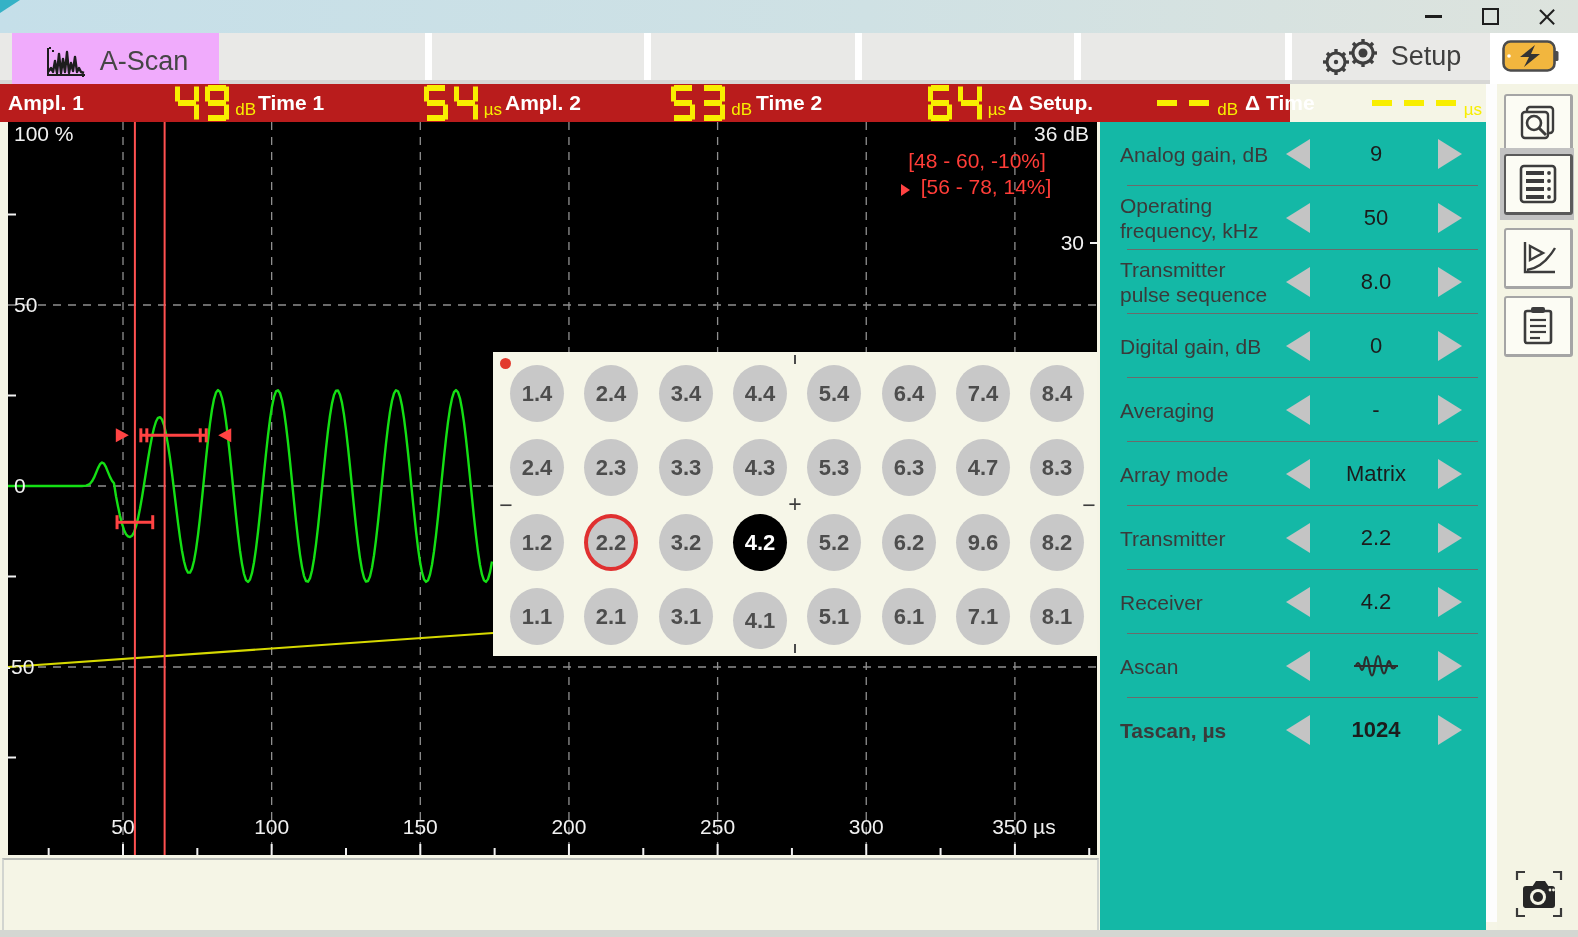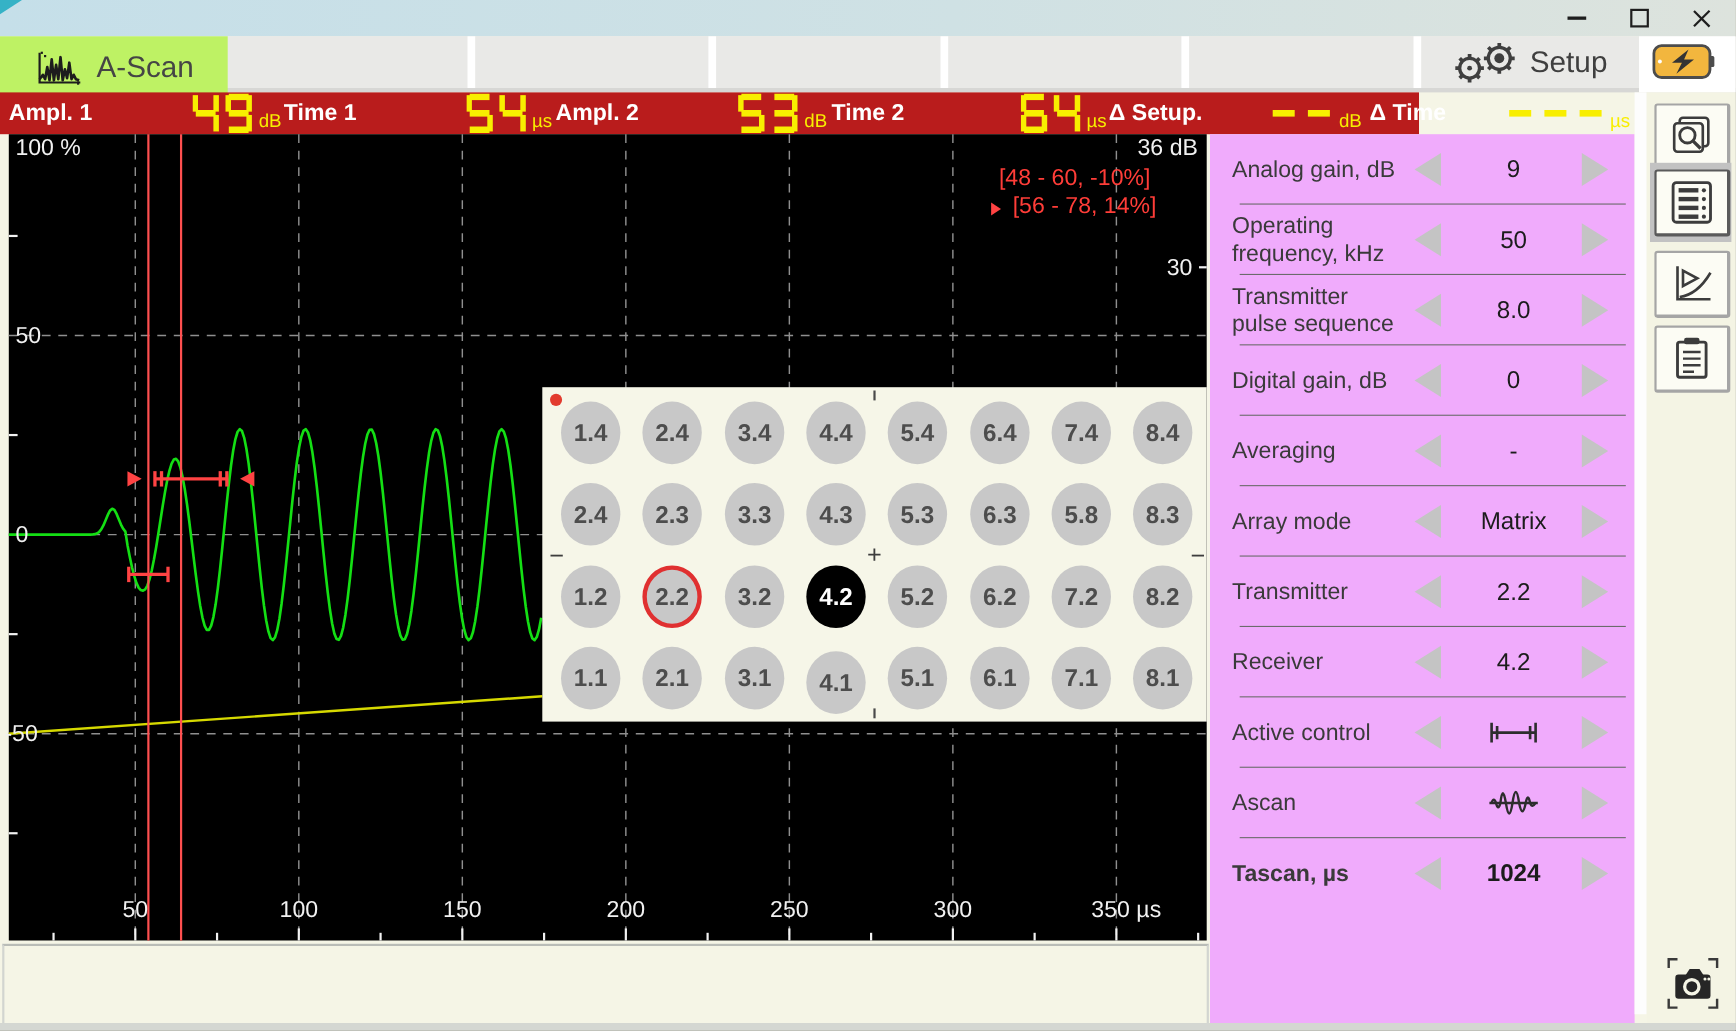--- a/index.html
+++ b/index.html
@@ -16,21 +16,21 @@
   #btn-min{left:1418px;} #btn-max{left:1475px;} #btn-close{left:1532px;}
   .minbar{width:17px;height:2.5px;background:#1e1e1e;}
   .maxbox{width:13px;height:13px;border:2px solid #1e1e1e;}
   .xwrap{position:relative;width:18px;height:18px;}
   .xwrap i{position:absolute;left:8px;top:-1px;width:2.4px;height:20px;background:#1e1e1e;}
   .xwrap i:first-child{transform:rotate(45deg);} .xwrap i:last-child{transform:rotate(-45deg);}
 
   
   #tabbar{left:0;top:33px;width:1578px;height:47px;background:#e9e9e7;}
   #tabline{left:0;top:80px;width:1578px;height:4px;background:#d7d7d5;}
-  #tab-ascan{left:0;top:33px;width:207px;height:57px;background:#bef264;
+  #tab-ascan{left:12px;top:33px;width:207px;height:57px;background:#f0abfc;
     display:flex;align-items:center;justify-content:center;gap:11px;}
   #tab-ascan span{font-size:27px;color:#454545;}
   .tabsep{top:33px;width:7px;height:47px;background:#ffffff;}
   #setup-btn{left:1292px;top:33px;width:196px;height:47px;display:flex;
     align-items:center;justify-content:center;gap:10px;}
   #setup-btn span{font-size:27px;color:#3f3f3f;}
   #whitepatch{left:1490px;top:33px;width:88px;height:51px;background:#ffffff;}
   #battery{left:1502px;top:40px;}
 
   
@@ -64,21 +64,21 @@
   .mcirc{position:absolute;width:54px;height:57px;border-radius:50%;background:#c8c8c8;
     color:#4d4d4d;font-size:22px;font-weight:bold;display:flex;align-items:center;
     justify-content:center;box-sizing:border-box;cursor:default;}
   .mcirc.tx{border:4px solid #e03030;}
   .mcirc.rx{background:#000;color:#fff;}
   #popup-dot{left:7px;top:6px;width:11px;height:11px;border-radius:50%;background:#e23b2e;}
   .ptick{width:2px;height:9px;background:#4a4a4a;left:301px;}
   .pmark{color:#3d3d3d;font-size:23px;transform:translate(-50%,-50%);}
 
   
-  #sidebar{left:1100px;top:122px;width:386px;height:808px;background:#f0abfc;}
+  #sidebar{left:1100px;top:122px;width:386px;height:808px;background:#14b8a6;}
   .srow{position:relative;height:64px;}
   .slabel{position:absolute;left:20px;top:50%;transform:translateY(-50%);
     font-size:21px;color:#3a3a3a;white-space:pre-line;line-height:25px;max-width:175px;}
   .sval{position:absolute;left:218px;top:0;width:116px;height:64px;display:flex;
     align-items:center;justify-content:center;font-size:22px;color:#1c1c1c;}
   .sval.bold-label{font-weight:bold;}
   .srow .bold-lab{font-weight:bold;}
   .sarrow{position:absolute;top:50%;transform:translateY(-50%);width:0;height:0;
     border-top:15px solid transparent;border-bottom:15px solid transparent;cursor:pointer;}
   .sarrow.left{left:186px;border-right:24px solid #c4c4c4;}
@@ -357,29 +357,29 @@
     <div class="mcirc abs" style="left: 314px; top: 13px;">5.4</div>
     <div class="mcirc abs" style="left: 389px; top: 13px;">6.4</div>
     <div class="mcirc abs" style="left: 463px; top: 13px;">7.4</div>
     <div class="mcirc abs" style="left: 537px; top: 13px;">8.4</div>
     <div class="mcirc abs" style="left: 17px; top: 87px;">2.4</div>
     <div class="mcirc abs" style="left: 91px; top: 87px;">2.3</div>
     <div class="mcirc abs" style="left: 166px; top: 87px;">3.3</div>
     <div class="mcirc abs" style="left: 240px; top: 87px;">4.3</div>
     <div class="mcirc abs" style="left: 314px; top: 87px;">5.3</div>
     <div class="mcirc abs" style="left: 389px; top: 87px;">6.3</div>
-    <div class="mcirc abs" style="left: 463px; top: 87px;">5.8</div>
+    <div class="mcirc abs" style="left: 463px; top: 87px;">4.7</div>
     <div class="mcirc abs" style="left: 537px; top: 87px;">8.3</div>
     <div class="mcirc abs" style="left: 17px; top: 162px;">1.2</div>
     <div class="mcirc abs tx" style="left: 91px; top: 162px;">2.2</div>
     <div class="mcirc abs" style="left: 166px; top: 162px;">3.2</div>
     <div class="mcirc abs rx" style="left: 240px; top: 162px;">4.2</div>
     <div class="mcirc abs" style="left: 314px; top: 162px;">5.2</div>
     <div class="mcirc abs" style="left: 389px; top: 162px;">6.2</div>
-    <div class="mcirc abs" style="left: 463px; top: 162px;">7.2</div>
+    <div class="mcirc abs" style="left: 463px; top: 162px;">9.6</div>
     <div class="mcirc abs" style="left: 537px; top: 162px;">8.2</div>
     <div class="mcirc abs" style="left: 17px; top: 236px;">1.1</div>
     <div class="mcirc abs" style="left: 91px; top: 236px;">2.1</div>
     <div class="mcirc abs" style="left: 166px; top: 236px;">3.1</div>
     <div class="mcirc abs" style="left: 240px; top: 240px;">4.1</div>
     <div class="mcirc abs" style="left: 314px; top: 236px;">5.1</div>
     <div class="mcirc abs" style="left: 389px; top: 236px;">6.1</div>
     <div class="mcirc abs" style="left: 463px; top: 236px;">7.1</div>
     <div class="mcirc abs" style="left: 537px; top: 236px;">8.1</div>
   </div>
@@ -433,37 +433,20 @@
       <div class="slabel">Transmitter</div>
       <div class="sarrow left"></div>
       <div class="sval">2.2</div>
       <div class="sarrow right"></div>
       <div class="ssep"></div>
     </div>
     <div class="srow">
       <div class="slabel">Receiver</div>
       <div class="sarrow left"></div>
       <div class="sval">4.2</div>
-      <div class="sarrow right"></div>
-      <div class="ssep"></div>
-    </div>
-    <div class="srow">
-      <div class="slabel">Active control</div>
-      <div class="sarrow left"></div>
-      <div class="sval">
-        <svg width="48" height="22" viewBox="0 0 48 22">
-          <g stroke="#2d2d2d" stroke-width="2.4">
-            <line x1="4" y1="2" x2="4" y2="20"></line>
-            <line x1="9" y1="5" x2="9" y2="17"></line>
-            <line x1="4" y1="11" x2="44" y2="11"></line>
-            <line x1="39" y1="5" x2="39" y2="17"></line>
-            <line x1="44" y1="2" x2="44" y2="20"></line>
-          </g>
-        </svg>
-      </div>
       <div class="sarrow right"></div>
       <div class="ssep"></div>
     </div>
     <div class="srow">
       <div class="slabel">Ascan</div>
       <div class="sarrow left"></div>
       <div class="sval">
         <svg width="48" height="42" viewBox="0 0 48 42">
           <g stroke="#2d2d2d" stroke-width="2.2" fill="none">
             <line x1="2" y1="21" x2="46" y2="21"></line>

